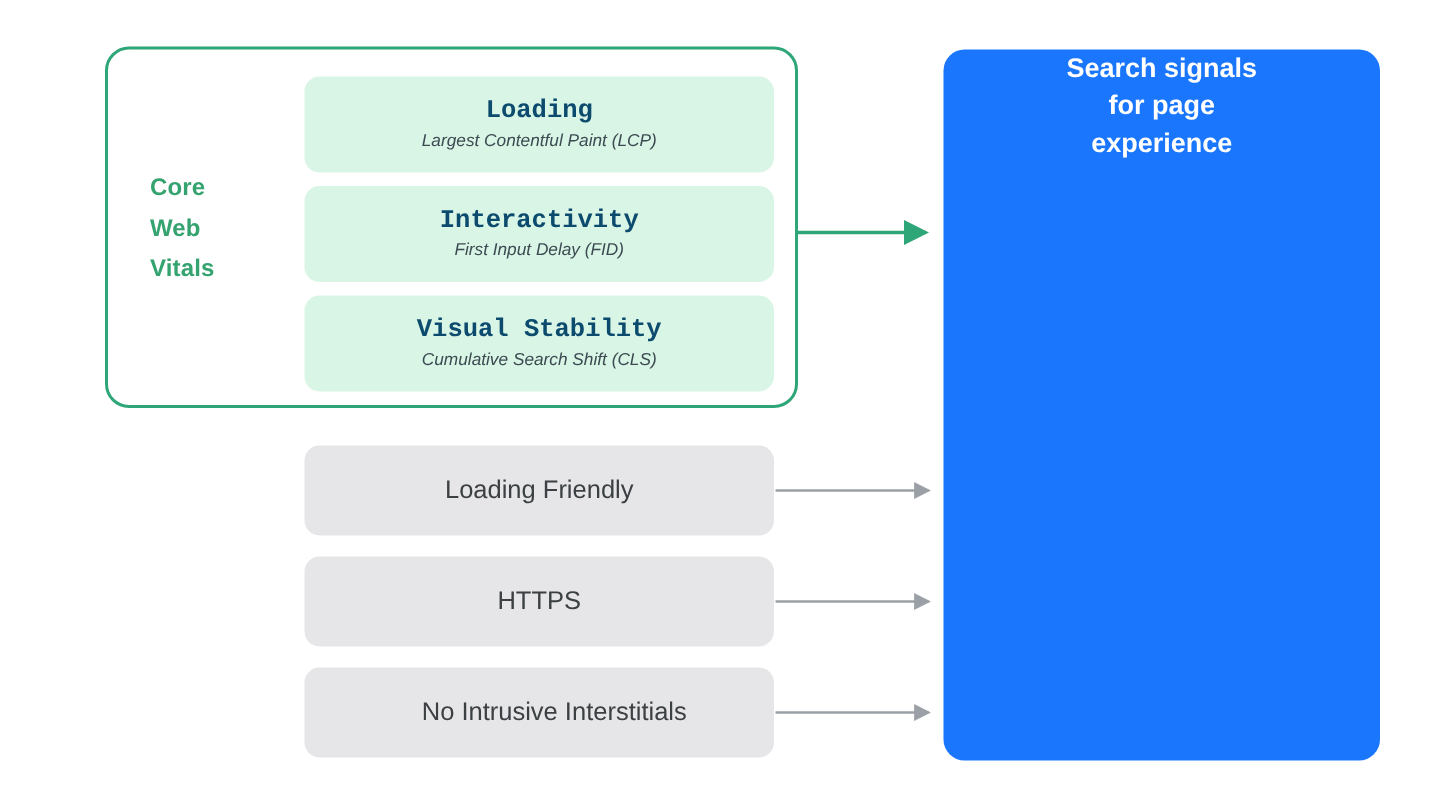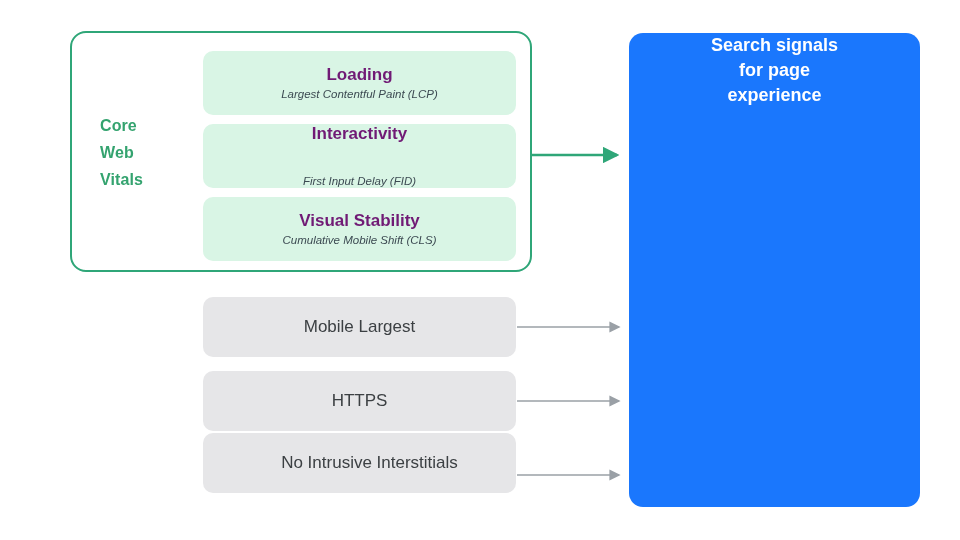--- a/index.html
+++ b/index.html
@@ -52,29 +52,30 @@
     height: 64px;
     background: #d9f5e5;
     border-radius: 10px;
     box-sizing: border-box;
     display: flex;
     flex-direction: column;
     align-items: center;
     justify-content: center;
   }
   .metric-card.m1 { top: 51px; }
-  .metric-card.m2 { top: 124px; justify-content: space-between; }
+  .metric-card.m2 { top: 124px; }
   .metric-card.m3 { top: 197px; }
 
   .metric-title {
-    color: #701a75;
+    color: #0c4a6e;
     font-size: 17px;
     font-weight: bold;
     line-height: 20px;
     margin-bottom: 2px;
+    font-family: Liberation Mono, monospace;
   }
   .metric-sub {
     color: #3c4a52;
     font-size: 11.5px;
     font-weight: normal;
     line-height: 14px;
     font-style: italic;
   }
 
   
@@ -85,21 +86,21 @@
     height: 60px;
     background: #e6e6e8;
     border-radius: 10px;
     display: flex;
     align-items: center;
     justify-content: center;
     box-sizing: border-box;
   }
   .gray-box.g1 { top: 297px; }
   .gray-box.g2 { top: 371px; }
-  .gray-box.g3 { top: 433px; padding-left: 20px; }
+  .gray-box.g3 { top: 445px; padding-left: 20px; }
 
   .gray-label {
     color: #3c4043;
     font-size: 17px;
     font-weight: normal;
     line-height: 20px;
   }
 
   
   .blue-panel {
@@ -150,25 +151,25 @@
     <div class="metric-sub">Largest Contentful Paint (LCP)</div>
   </div>
 
   <div class="metric-card m2">
     <div class="metric-title">Interactivity</div>
     <div class="metric-sub">First Input Delay (FID)</div>
   </div>
 
   <div class="metric-card m3">
     <div class="metric-title">Visual Stability</div>
-    <div class="metric-sub">Cumulative Mobile Shift (CLS)</div>
+    <div class="metric-sub">Cumulative Search Shift (CLS)</div>
   </div>
 
   <div class="gray-box g1">
-    <div class="gray-label">Mobile Largest</div>
+    <div class="gray-label">Loading Friendly</div>
   </div>
 
   <div class="gray-box g2">
     <div class="gray-label">HTTPS</div>
   </div>
 
   <div class="gray-box g3">
     <div class="gray-label">No Intrusive Interstitials</div>
   </div>
 

